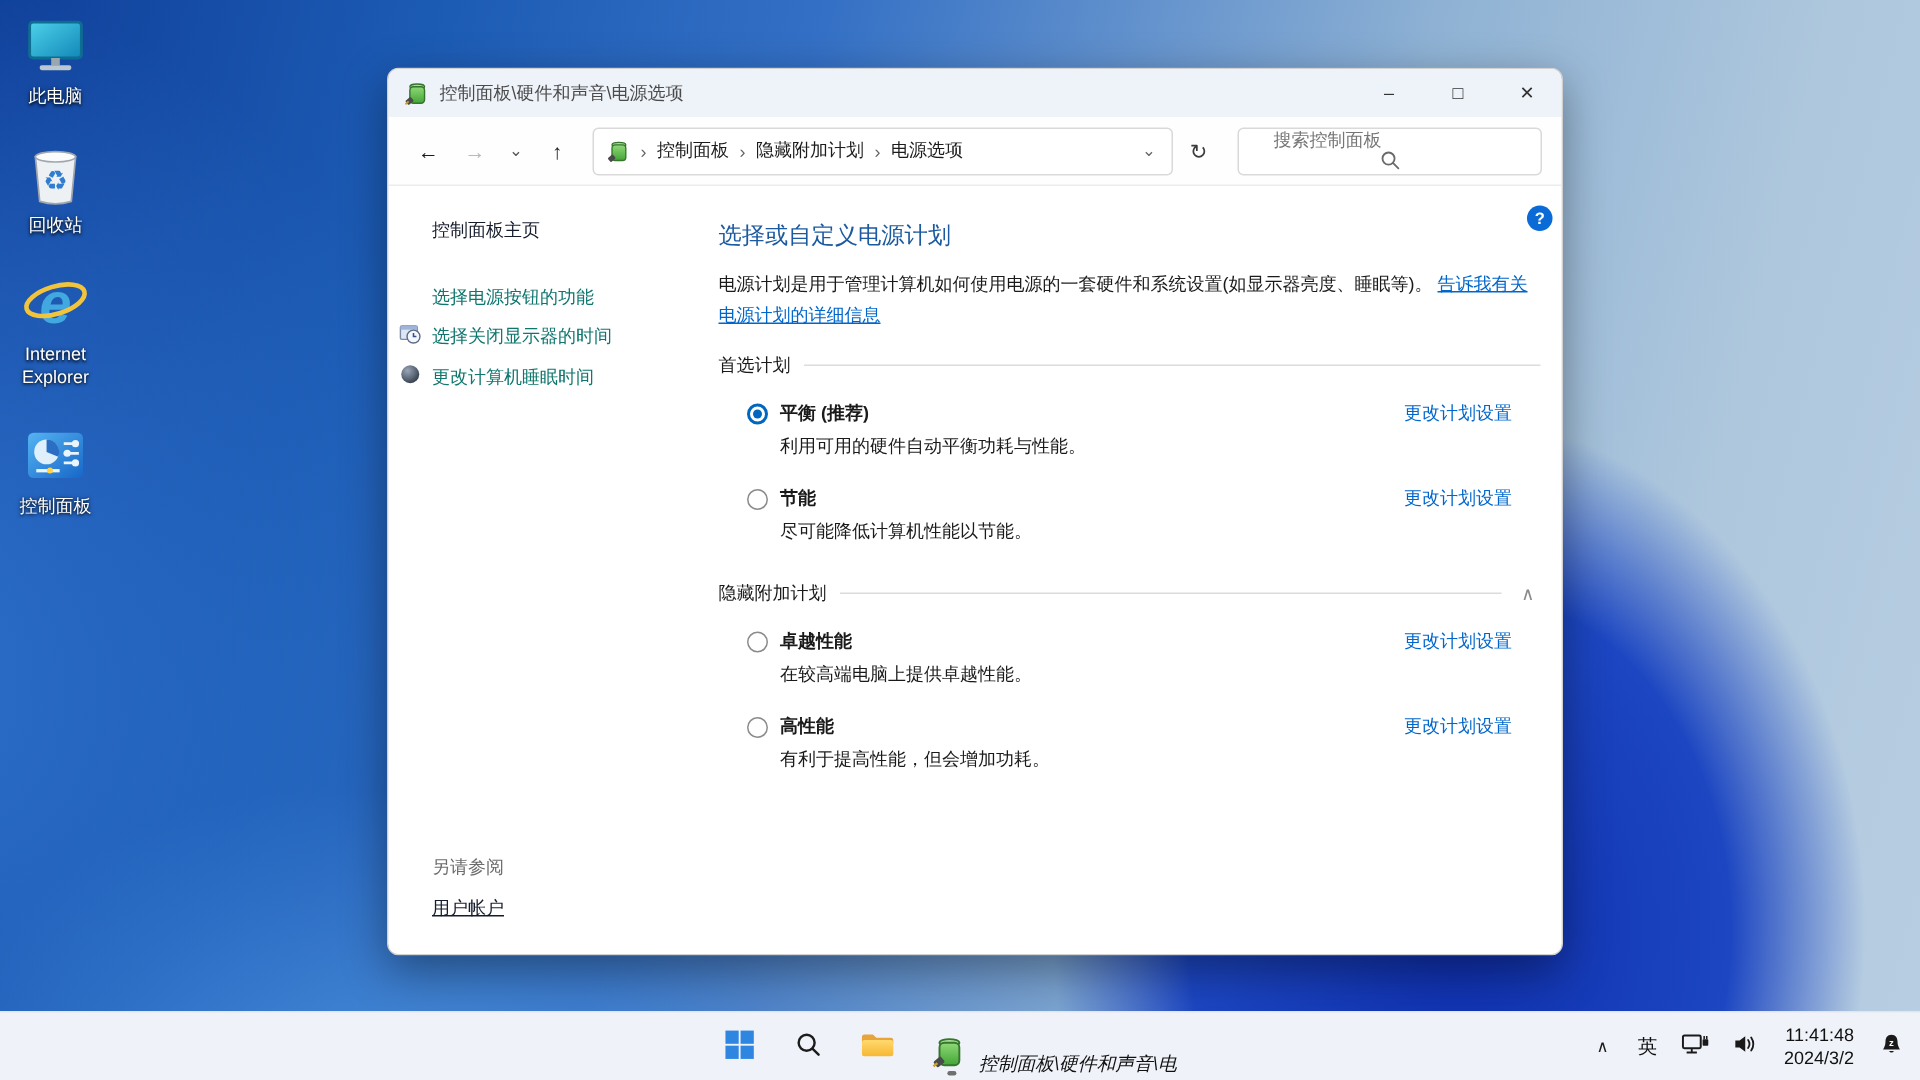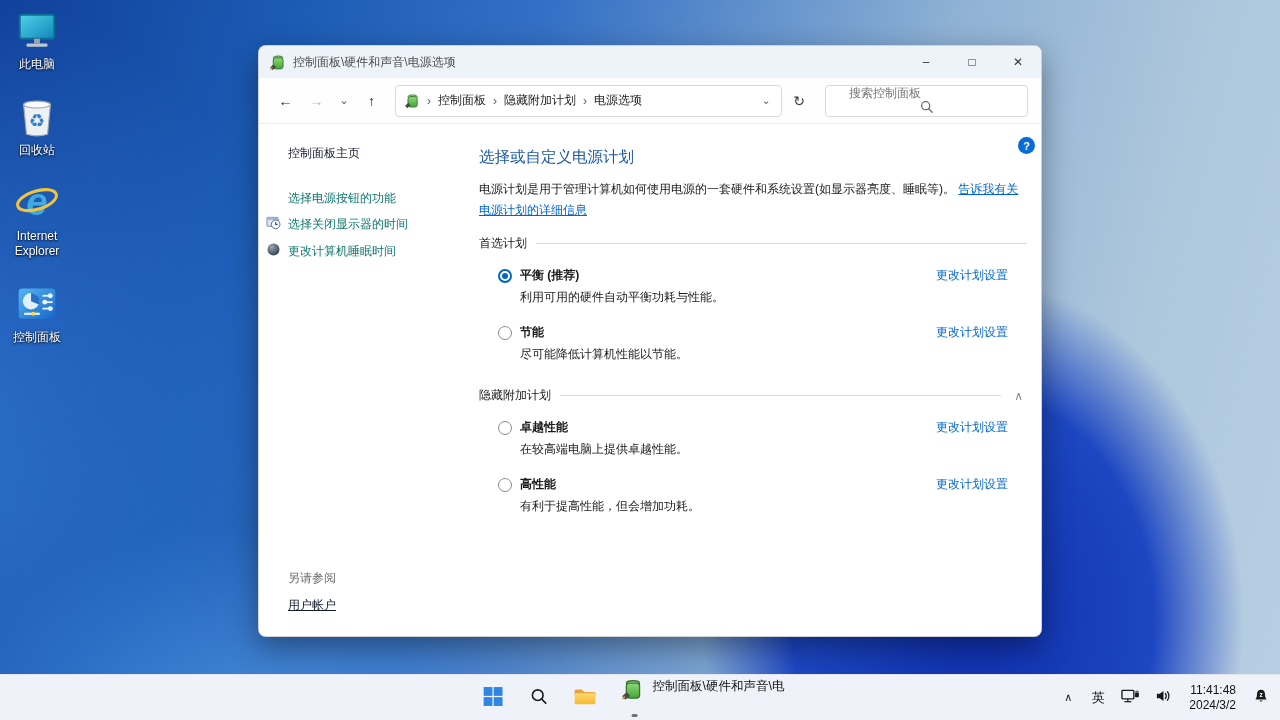--- a/index.html
+++ b/index.html
@@ -83,21 +83,21 @@
   .plan-name { font-weight:bold; }
   .plan-link { margin-left:auto; margin-right:19px; font-size:12px; }
   .plan-desc { margin:5px 0 18px 22px; color:#1a1a1a; }
 
   
   .taskbar { position:absolute; left:0; bottom:0; width:1280px; height:46px; background:#eff3f9;
     border-top:1px solid rgba(0,0,0,.05); z-index:5; display:flex; align-items:center; }
   .tb-center { position:absolute; left:50%; transform:translateX(-52%); display:flex; align-items:center; gap:6px; height:46px; }
   .tb-btn { width:40px; height:40px; border:none; background:transparent; border-radius:5px;
     display:flex; align-items:center; justify-content:center; position:relative; }
-  .tb-app { display:flex; align-items:flex-start; gap:9px; height:40px; padding:0 10px; border-radius:5px; position:relative; }
+  .tb-app { display:flex; align-items:flex-end; gap:9px; height:40px; padding:0 10px; border-radius:5px; position:relative;font-style:italic; }
   .tb-app .app-label { font-size:12.5px; color:#111; white-space:nowrap; }
   .tb-app .active-dot { position:absolute; left:21px; bottom:1px; width:6px; height:3px; border-radius:2px; background:#6f6f6f; }
   .tb-tray { position:absolute; right:6px; display:flex; align-items:center; gap:5px; height:46px; }
   .tray-btn { border:none; background:transparent; height:40px; border-radius:5px; display:flex; align-items:center;
     justify-content:center; padding:0 5px; }
   .tray-chevron { font-size:11px; color:#1a1a1a; width:24px; }
   .tray-ime { font-size:13px; color:#111; width:26px; }
   .tray-clock { display:flex; flex-direction:column; align-items:flex-end; justify-content:center; font-size:12px;
     color:#111; line-height:1.25; padding:0 7px; }
 </style>

